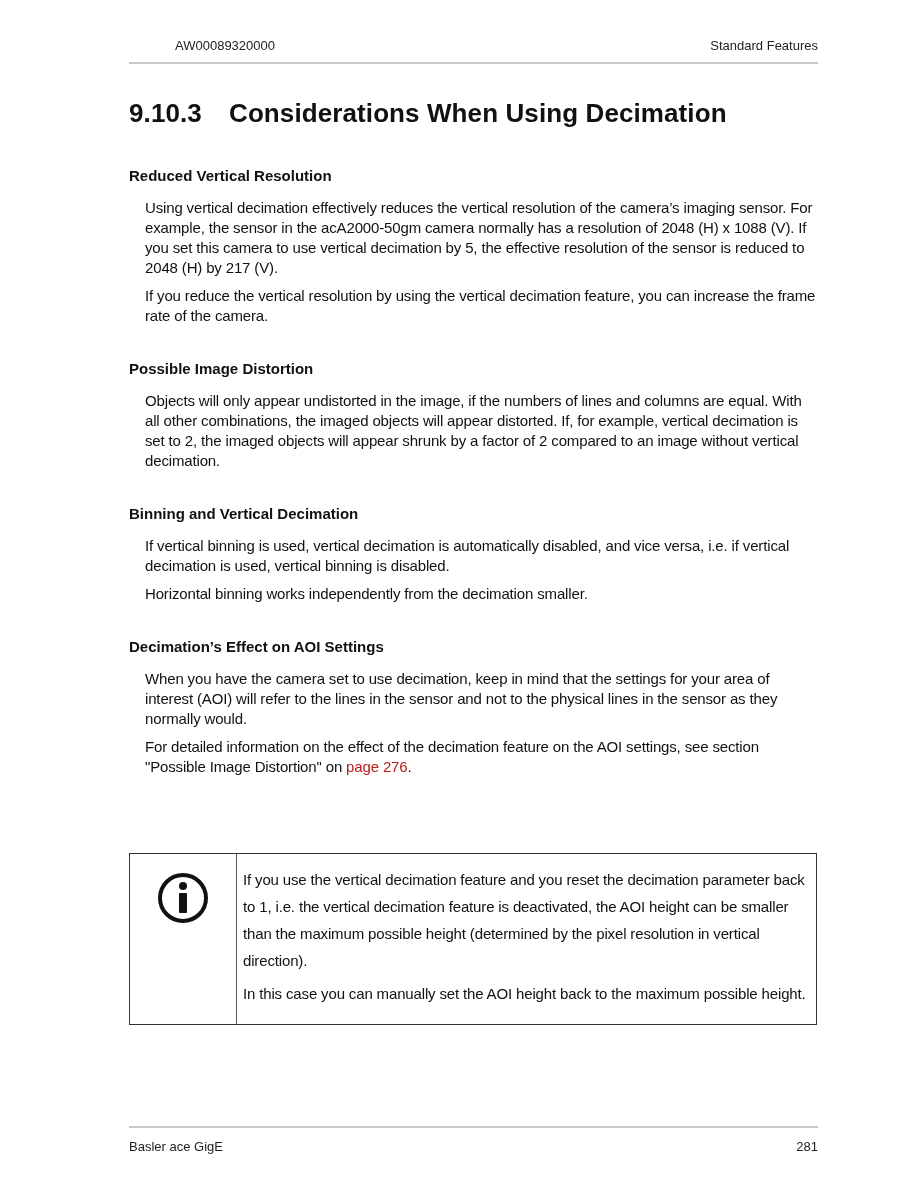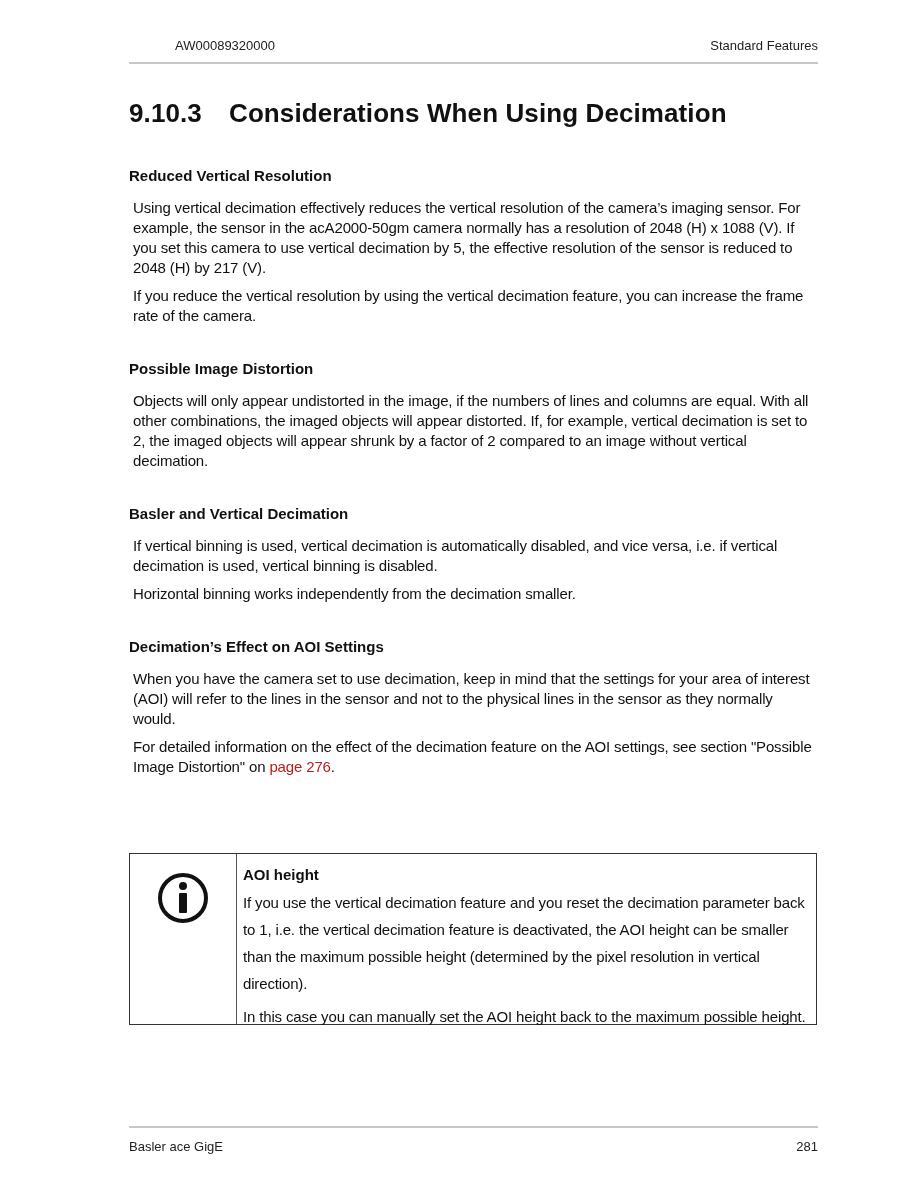--- a/index.html
+++ b/index.html
@@ -10,21 +10,21 @@
   .rule { position: absolute; left: 129px; right: 84px; height: 2px; background: #c8c8c8; }
   .rule.top { top: 62px; }
   .rule.bottom { top: 1126px; }
   .footer { position: absolute; left: 129px; right: 84px; top: 1139px; font-size: 13px; color: #222; }
   .footer .left { position: absolute; left: 0; top: 0; }
   .footer .right { position: absolute; right: 0; top: 0; }
   .content { position: absolute; left: 129px; width: 690px; top: 98px; }
   h1 { font-size: 26px; font-weight: bold; margin: 0 0 38px 0; letter-spacing: 0.1px; }
   h1 .num { display: inline-block; width: 100px; }
   h2 { font-size: 15px; font-weight: bold; margin: 0 0 14px 0; }
-  p { font-size: 15px; line-height: 20px; margin: 0 0 8px 4px; letter-spacing: -0.15px; }
+  p { font-size: 15px; line-height: 20px; margin: 0 0 8px 16px; letter-spacing: -0.15px; }
   .section { margin-bottom: 34px; }
   .link { color: #b91c1c; }
   .notebox { position: absolute; left: 129px; width: 686px; top: 853px; height: 170px; border: 1.5px solid #333; display: flex; }
   .notebox .iconcol { width: 106px; border-right: 1.5px solid #555; position: relative; }
   .notebox .iconcol svg { position: absolute; left: 26px; top: 17px; }
   .notebox .textcol { flex: 1; padding: 12px 8px 0 6px; }
   .notebox .title { font-size: 15px; font-weight: bold; margin-bottom: 6px; }
   .notebox p { font-size: 15px; line-height: 27px; margin: 0 0 6px 0; }
 </style>
 </head>
@@ -46,42 +46,41 @@
     <p>Using vertical decimation effectively reduces the vertical resolution of the camera’s imaging sensor. For example, the sensor in the acA2000-50gm camera normally has a resolution of 2048 (H) x 1088 (V). If you set this camera to use vertical decimation by 5, the effective resolution of the sensor is reduced to 2048 (H) by 217 (V).</p>
     <p>If you reduce the vertical resolution by using the vertical decimation feature, you can increase the frame rate of the camera.</p>
   </div>
 
   <div class="section">
     <h2>Possible Image Distortion</h2>
     <p>Objects will only appear undistorted in the image, if the numbers of lines and columns are equal. With all other combinations, the imaged objects will appear distorted. If, for example, vertical decimation is set to 2, the imaged objects will appear shrunk by a factor of 2 compared to an image without vertical decimation.</p>
   </div>
 
   <div class="section">
-    <h2>Basler and Vertical Decimation</h2>
+    <h2>Binning and Vertical Decimation</h2>
     <p>If vertical binning is used, vertical decimation is automatically disabled, and vice versa, i.e. if vertical decimation is used, vertical binning is disabled.</p>
     <p>Horizontal binning works independently from the decimation smaller.</p>
   </div>
 
   <div class="section">
     <h2>Decimation’s Effect on AOI Settings</h2>
     <p>When you have the camera set to use decimation, keep in mind that the settings for your area of interest (AOI) will refer to the lines in the sensor and not to the physical lines in the sensor as they normally would.</p>
     <p><span>For detailed information on the effect of the decimation feature on the AOI settings, see section "Possible Image Distortion" on </span><a class="link">page 276</a><span>.</span></p>
   </div>
 </div>
 
 <div class="notebox">
   <div class="iconcol">
     <svg width="54" height="54" viewBox="0 0 54 54">
       <circle cx="27" cy="27" r="23" fill="none" stroke="#111" stroke-width="4"></circle>
       <circle cx="27" cy="15" r="4" fill="#111"></circle>
       <rect x="23" y="22" width="8" height="20" rx="1" fill="#111"></rect>
     </svg>
   </div>
   <div class="textcol">
-    <div class="title">AOI height</div>
     <p>If you use the vertical decimation feature and you reset the decimation parameter back to 1, i.e. the vertical decimation feature is deactivated, the AOI height can be smaller than the maximum possible height (determined by the pixel resolution in vertical direction).</p>
     <p>In this case you can manually set the AOI height back to the maximum possible height.</p>
   </div>
 </div>
 
 <div class="rule bottom"></div>
 <div class="footer">
   <span class="left">Basler ace GigE</span>
   <span class="right">281</span>
 </div>

